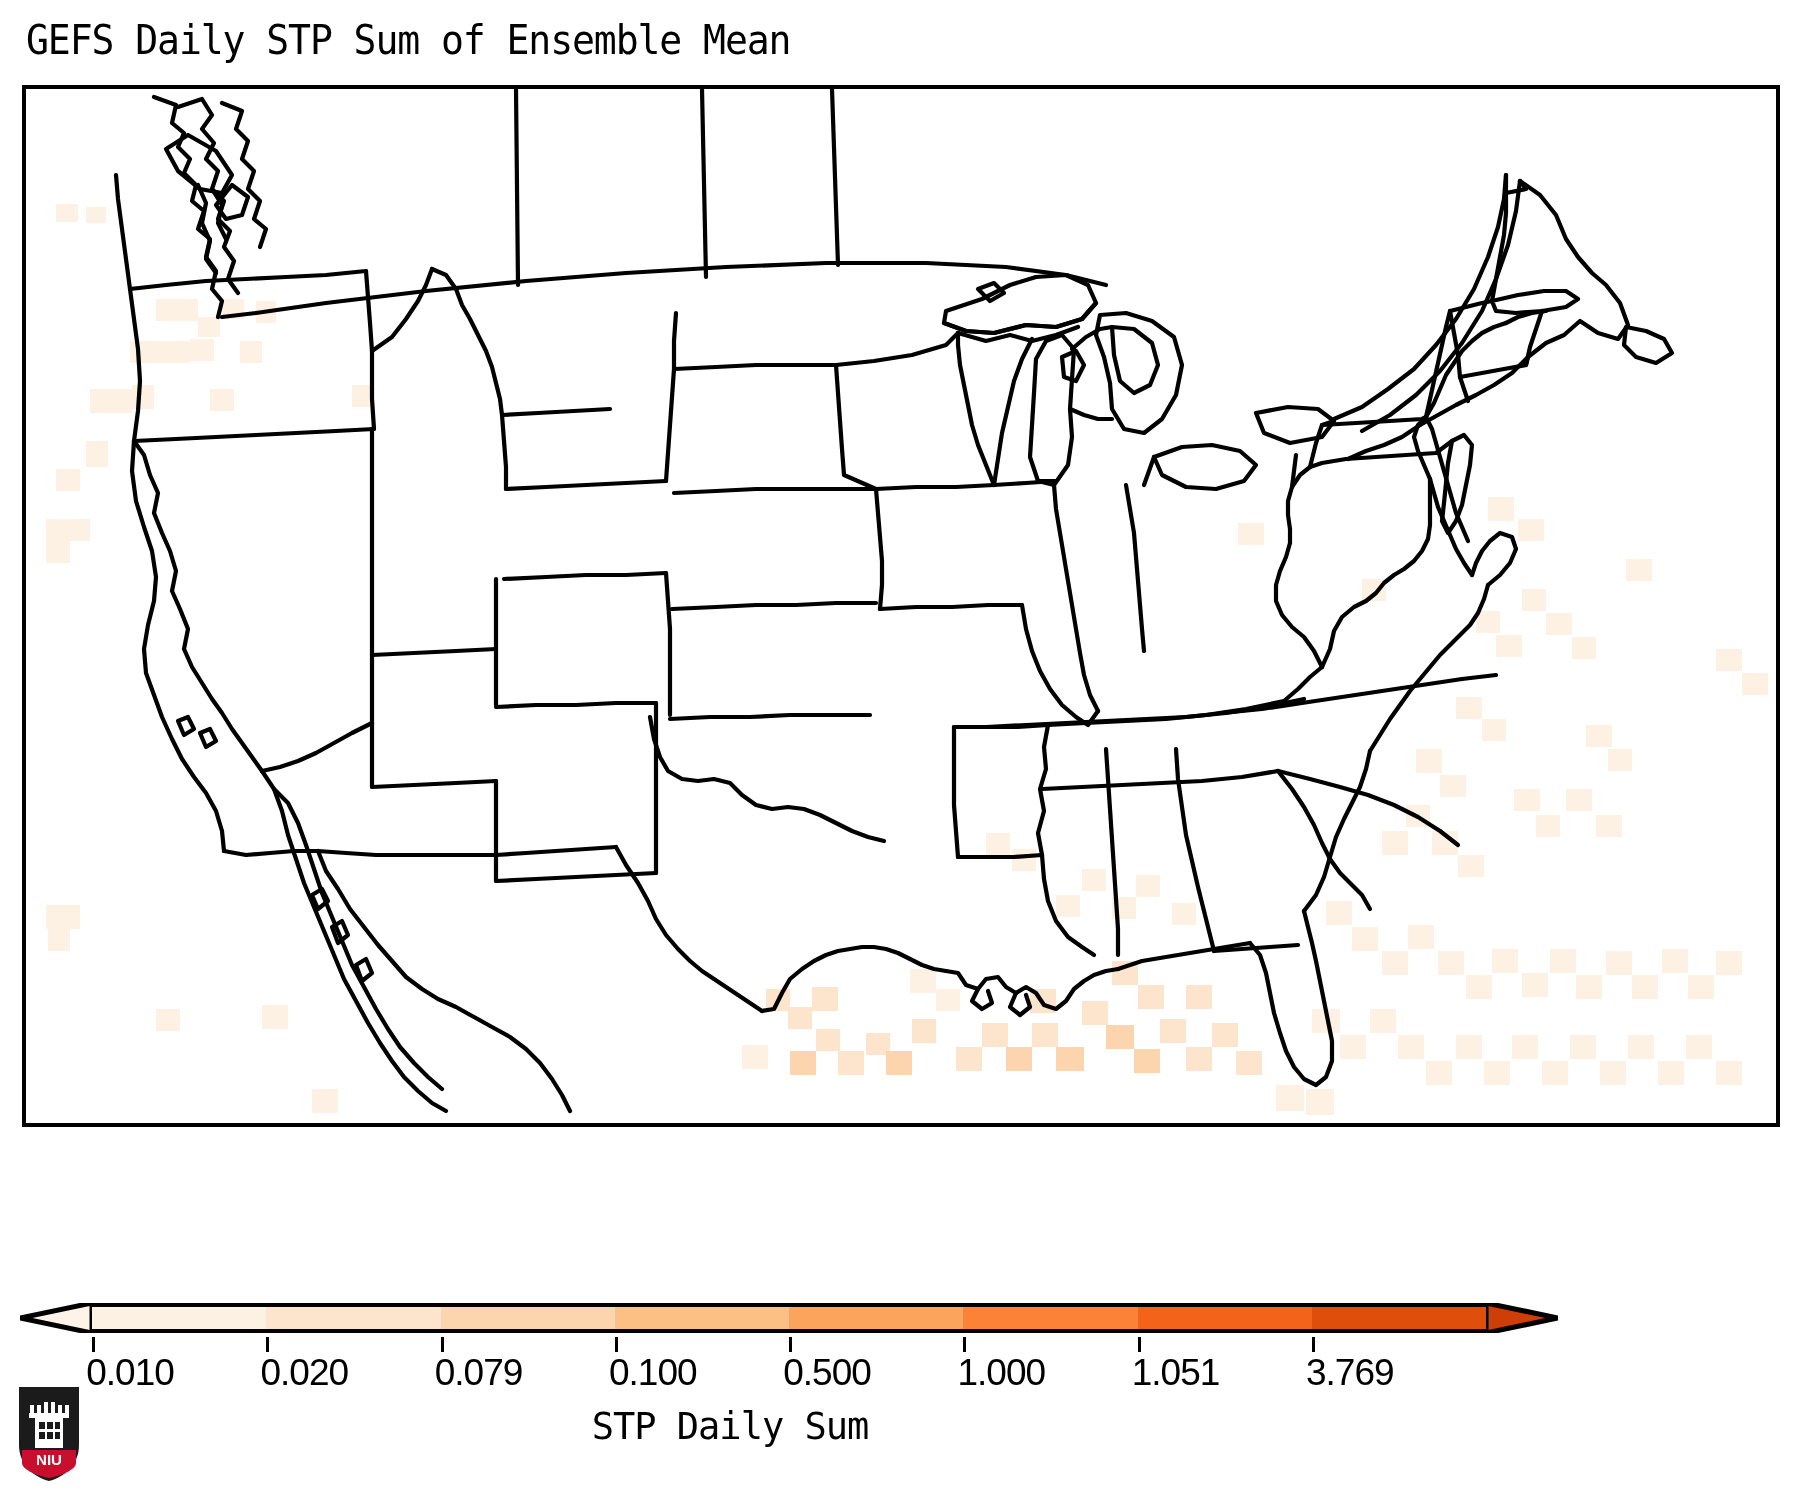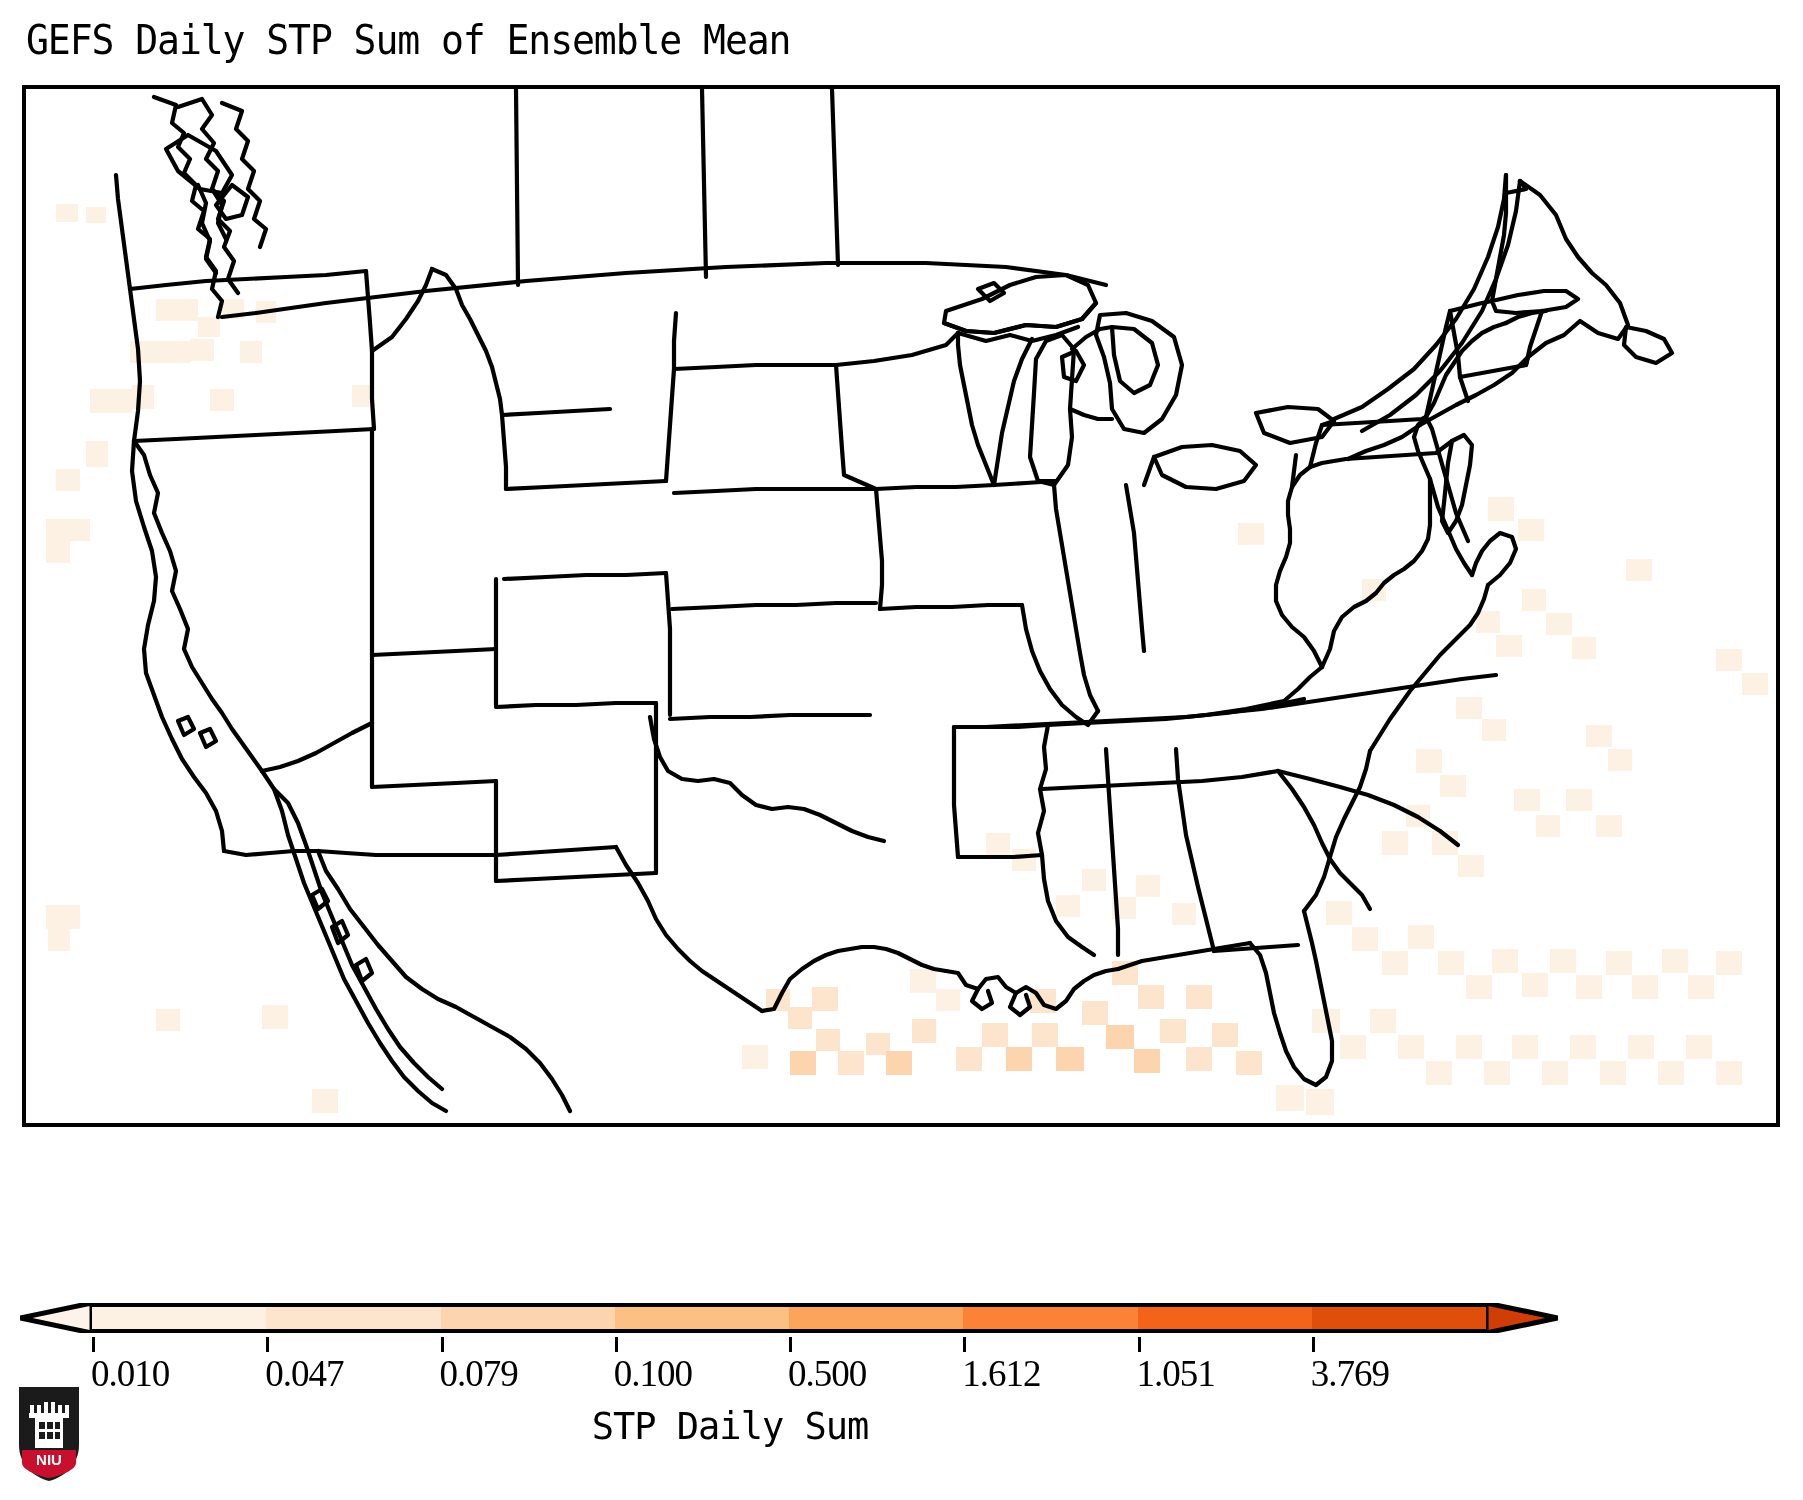--- a/index.html
+++ b/index.html
@@ -93,21 +93,21 @@
   
   #cbar-labels { position: absolute; left: 0; top: 1352px; width: 1803px; height: 50px; }
   .tick-label {
     position: absolute;
     top: 0;
     font-size: 37px;
     color: #000;
     white-space: nowrap;
     transform: translateX(-50%);
     letter-spacing: -1px;
-    font-family: Liberation Serif, serif;
+    font-family: Liberation Sans, sans-serif;
     text-align: right;
   }
 
   
   #cbar-title {
     position: absolute;
     left: 0; top: 1405px;
     width: 1460px;
     text-align: center;
     font-size: 37px;
@@ -564,25 +564,25 @@
       <div class="tick" style="left: 522.75px;"></div>
       <div class="tick" style="left: 697px;"></div>
       <div class="tick" style="left: 871.25px;"></div>
       <div class="tick" style="left: 1045.5px;"></div>
       <div class="tick" style="left: 1219.75px;"></div>
     </div>
 </div>
 
 <div id="cbar-labels">
     <div class="tick-label" style="left: 130px;">0.010</div>
-    <div class="tick-label" style="left: 304.25px;">0.047</div>
+    <div class="tick-label" style="left: 304.25px;">0.020</div>
     <div class="tick-label" style="left: 478.5px;">0.079</div>
     <div class="tick-label" style="left: 652.75px;">0.100</div>
     <div class="tick-label" style="left: 827px;">0.500</div>
-    <div class="tick-label" style="left: 1001.25px;">1.612</div>
+    <div class="tick-label" style="left: 1001.25px;">1.000</div>
     <div class="tick-label" style="left: 1175.5px;">1.051</div>
     <div class="tick-label" style="left: 1349.75px;">3.769</div>
   </div>
 
 <div id="cbar-title">STP Daily Sum</div>
 
 <div id="niu-logo">
   <svg viewBox="0 0 66 100" width="66" height="100">
 
     <path d="M3,4 L63,4 L63,62 C63,82 48,94 33,98 C18,94 3,82 3,62 Z" fill="#1b1b1b"></path>

